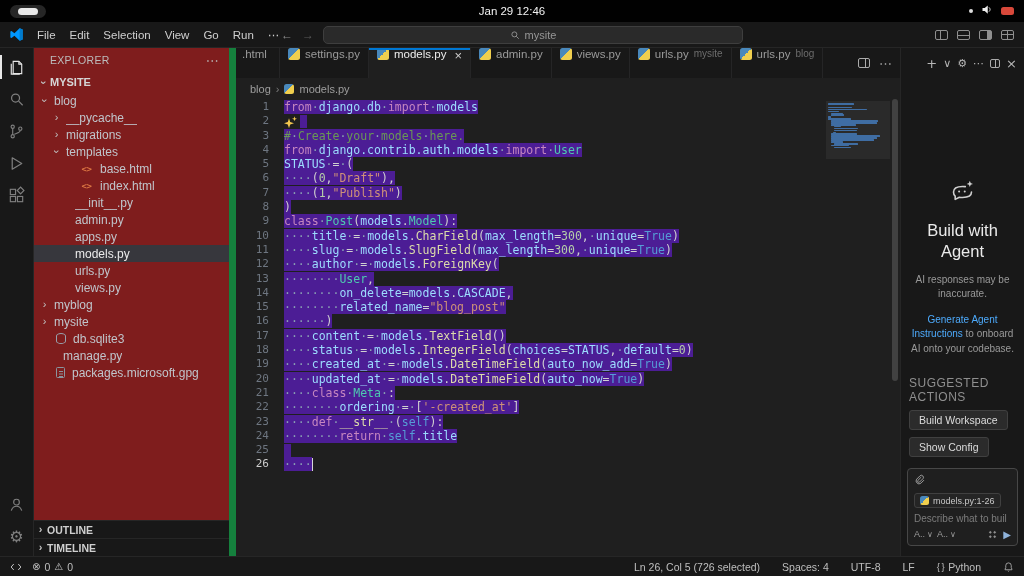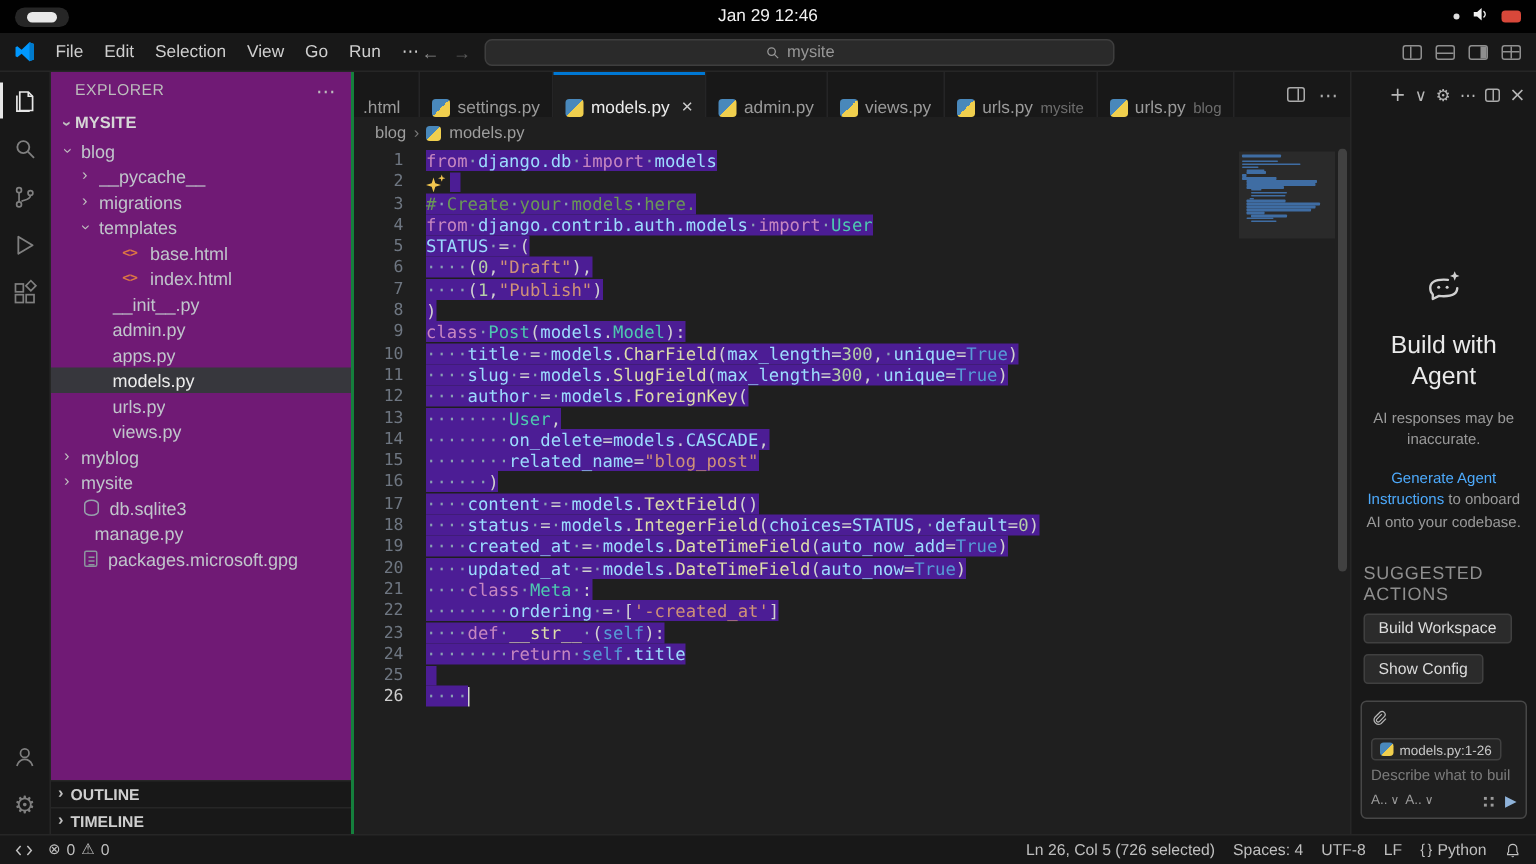--- a/index.html
+++ b/index.html
@@ -36,21 +36,21 @@
 
 
 .activitybar{width:34px;background:#181818;border-right:1px solid #262626;display:flex;flex-direction:column;align-items:center;padding:3px 0 4px}
 .ab{width:34px;height:32px;display:flex;align-items:center;justify-content:center;color:#7f7f7f;position:relative}
 .ab.active{color:#e7e7e7}
 .ab.active::before{content:"";position:absolute;left:0;top:4px;bottom:4px;width:2px;background:#e7e7e7}
 .ab-spacer{flex:1}
 .gearglyph{font-size:16px;font-family:"DejaVu Sans",sans-serif}
 
 
-.sidebar{width:202px;background:#701a75;border-right:2px solid #15803d;position:relative;overflow:hidden}
+.sidebar{width:202px;background:#7f1d1d;border-right:7px solid #15803d;position:relative;overflow:hidden}
 .sb-head{height:24px;display:flex;align-items:center;padding:0 10px 0 16px;color:#bcbcbc;font-size:10.5px;letter-spacing:.3px}
 .sb-head .moreg{margin-left:auto;font-size:13px}
 .sect{height:20px;display:flex;align-items:center;font-size:11px;font-weight:700;color:#d6d6d6;padding-left:3px}
 .trow{height:17px;display:flex;align-items:center;color:#c0c5cb;font-size:12px;white-space:nowrap;cursor:default}
 .trow.selected{background:#37373d;color:#ebebeb}
 .chev{width:13px;flex:none;text-align:center;color:#c0c0c0;font-size:11px;line-height:1;display:inline-block}
 .chev.open{transform:rotate(90deg)}
 .tlabel{margin-left:3px;overflow:hidden;text-overflow:ellipsis}
 .fico{flex:none;margin-right:4px;display:inline-flex;align-items:center;justify-content:center}
 .pyico{width:12px;height:12px;border-radius:2.5px;background:linear-gradient(135deg,#4988bb 0 50%,#f0cf4e 50% 100%);display:inline-block;flex:none}
@@ -58,21 +58,21 @@
 .dbico{width:10px;height:11px;border:1px solid #97a1ac;border-radius:5px/3px}
 .gpgico{width:9px;height:11px;border:1px solid #8b949e;border-radius:1.5px;position:relative}
 .gpgico::before{content:"";position:absolute;left:1.5px;right:1.5px;top:2.5px;height:1px;background:#8b949e;box-shadow:0 2.5px 0 #8b949e,0 5px 0 #8b949e}
 .panelrow{position:absolute;left:0;right:0;height:18px;border-top:1px solid #262626;display:flex;align-items:center;font-size:10.5px;font-weight:700;color:#cfcfcf;background:#181818}
 .panelrow.outline{bottom:18px}
 .panelrow.timeline{bottom:0}
 
 
 .editor{flex:1;min-width:0;display:flex;flex-direction:column;background:#1f1f1f}
 .tabbar{height:30px;background:#181818;display:flex;align-items:stretch;overflow:hidden}
-.tab{display:flex;align-items:flex-end;gap:5px;padding:0 8px;background:#181818;color:#9a9a9a;font-size:11.5px;border-right:1px solid #252526;position:relative;flex:none}
+.tab{display:flex;align-items:flex-start;gap:5px;padding:0 8px;background:#181818;color:#9a9a9a;font-size:11.5px;border-right:1px solid #252526;position:relative;flex:none}
 .tab.stub{width:44px;padding:0 6px;overflow:hidden}
 .tab.active{background:#1f1f1f;color:#ececec}
 .tab.active::before{content:"";position:absolute;left:0;right:0;top:0;height:1.5px;background:#0078d4}
 .tab .pyico{width:12px;height:12px}
 .tab-label{white-space:nowrap}
 .hint{color:#6d6d6d;font-size:10px}
 .tab-close{font-size:13px;color:#ccc;margin-left:3px}
 .tab-actions{margin-left:auto;flex:none;display:flex;align-items:center;gap:9px;padding:0 8px;color:#ababab;background:#181818}
 .spliticon{display:inline-block;width:12px;height:10px;border:1px solid #ababab;border-radius:2px;position:relative}
 .spliticon::before{content:"";position:absolute;top:0;bottom:0;left:55%;width:1px;background:#ababab}
@@ -125,21 +125,21 @@
 .controls{color:#9b9b9b;font-size:9px}
 .mini-dd{display:inline-flex;align-items:center;gap:2px}
 .dd{font-size:8px}
 .ctl-right{margin-left:auto;display:inline-flex;align-items:center;gap:6px}
 .gridico{width:9px;height:9px;background:radial-gradient(#9b9b9b 1.1px,transparent 1.2px) 0 0/4.5px 4.5px}
 .send{color:#8fb3da;font-size:10px}
 
 
 .statusbar{height:20px;background:#181818;border-top:1px solid #262626;display:flex;align-items:center;padding:0 10px;gap:10px;color:#bfbfbf;font-size:10.5px}
 .sb-item{display:inline-flex;align-items:center;gap:4px;white-space:nowrap}
-.sb-right{margin-left:auto;display:inline-flex;gap:12px;align-items:center}
+.sb-right{margin-left:auto;display:inline-flex;gap:22px;align-items:center}
 .sb-ic{font-size:10px;font-family:"DejaVu Sans",sans-serif}
 .braces{font-size:9.5px;letter-spacing:-.5px}
 </style>
 </head>
 <body>
 
 <div class="gnome">
   <span class="activities">
       <i></i>
     </span>

